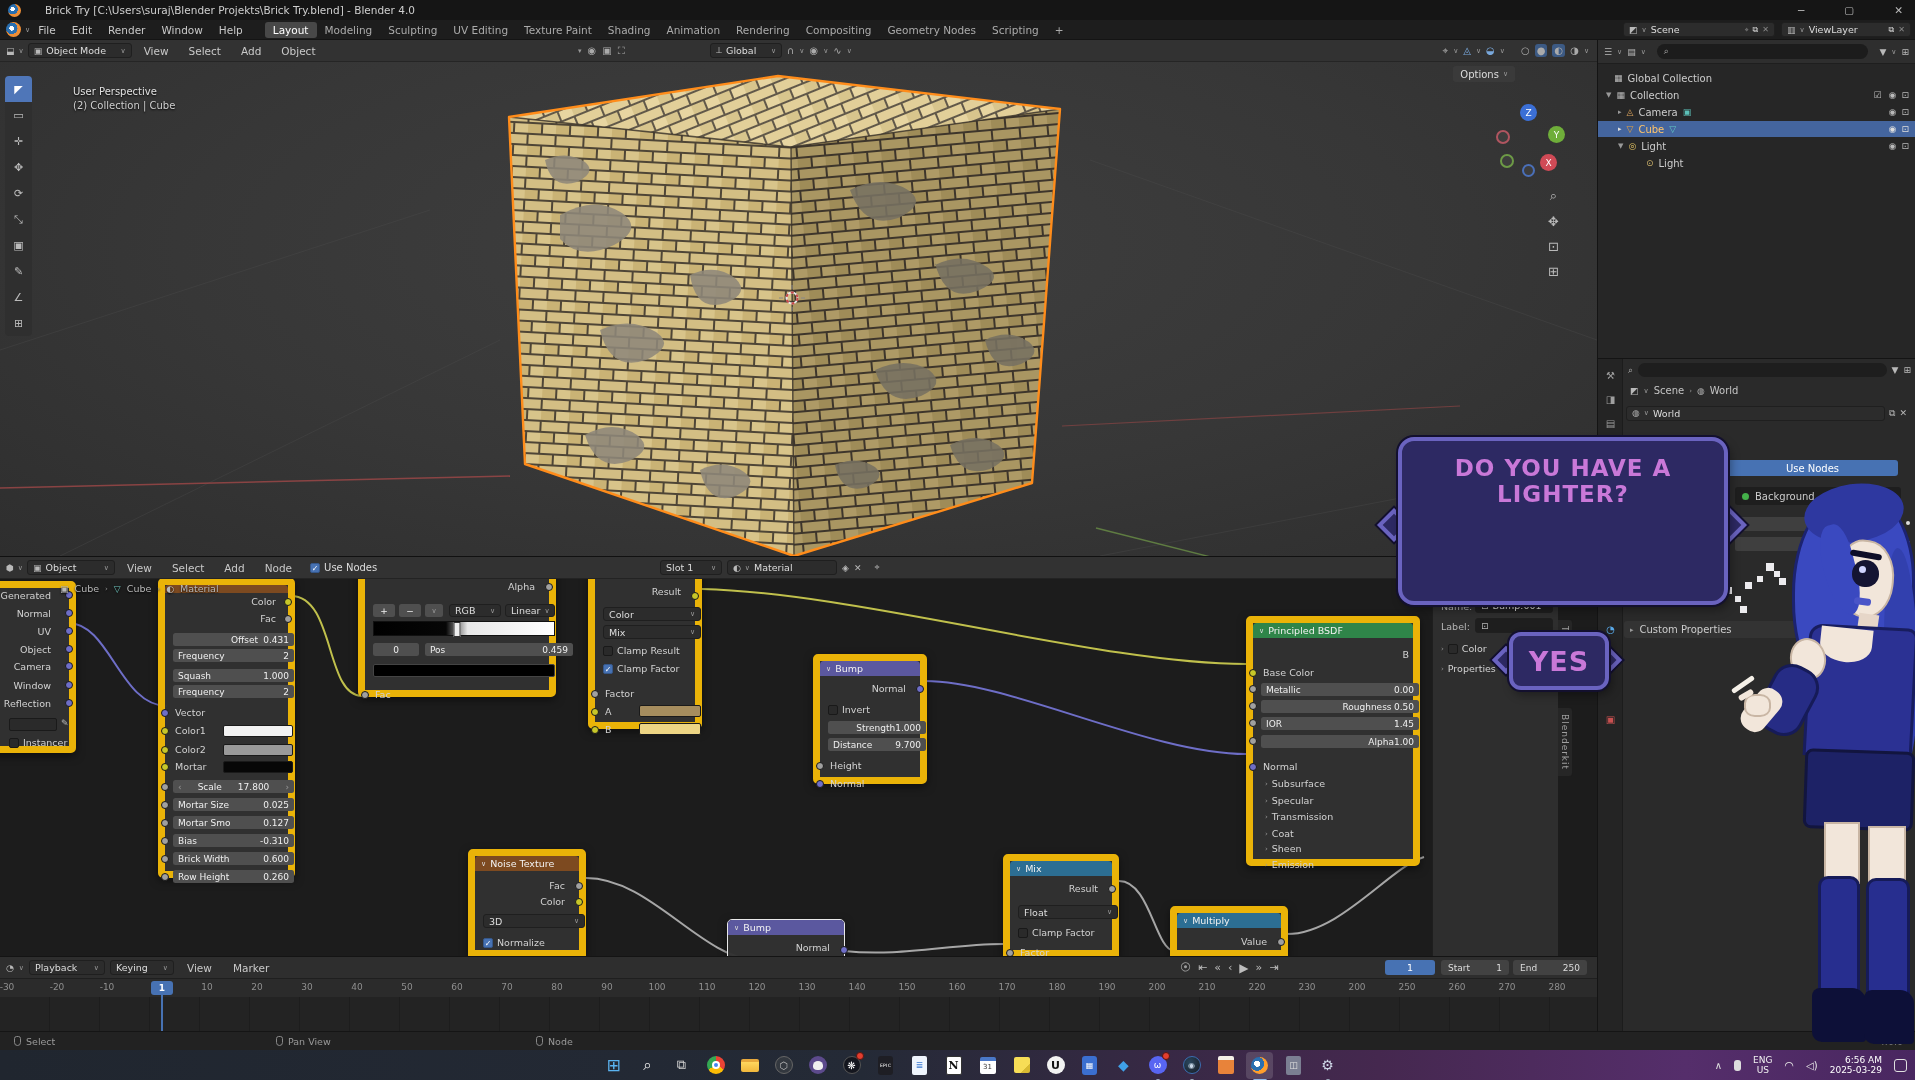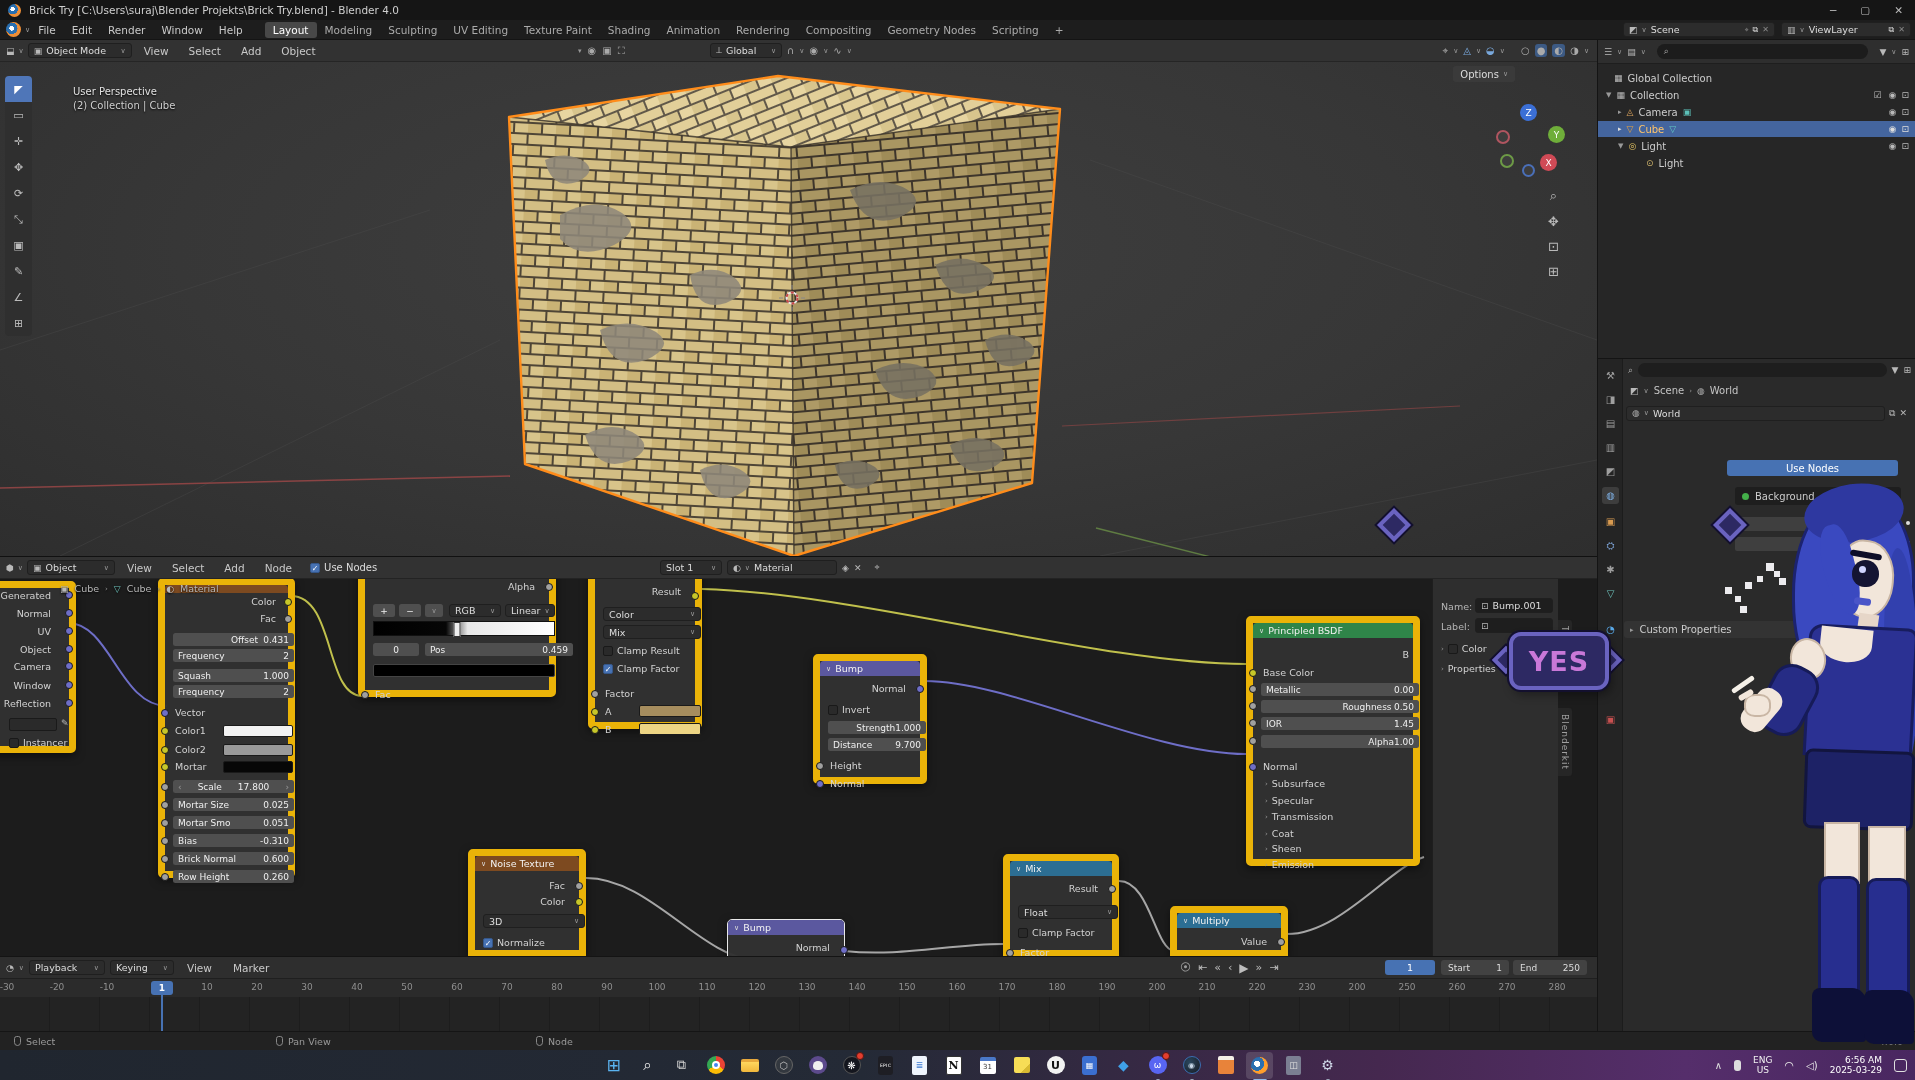--- a/index.html
+++ b/index.html
@@ -37,21 +37,21 @@
 .cpart{position:absolute}
 .secrow{display:flex;align-items:center;gap:4px;font-size:9.5px;color:#d2d2d2}
 .tickl{position:absolute;top:3px;transform:translateX(-50%);font-size:9px;color:#8f8f8f}
 .propicon{position:absolute;left:4px;width:17px;height:17px;display:flex;align-items:center;justify-content:center;font-size:10px;color:#9f9f9f;border-radius:3px}
 </style>
 </head>
 <body>
 
 <div id="root">
 
-  <div class="abs flex" style="left:0;top:0;width:1915px;height:20px;background:#151515;padding-left:8px;gap:8px">
+  <div class="abs flex" style="left:0;top:0;width:1915px;height:20px;background:#151515;padding-left:8px;gap:24px">
     <span style="width:13px;height:13px;border-radius:50%;background:radial-gradient(circle at 35% 40%,#fff 0 18%,#2a6fb0 19% 45%,#ef8e35 46%);flex:none"></span>
     <span style="font-size:10.5px;color:#cfcfcf">Brick Try [C:\Users\suraj\Blender Projekts\Brick Try.blend] - Blender 4.0</span>
     <span style="flex:1"></span>
     <span class="menu" style="color:#bbb">─</span>
     <span class="menu" style="color:#bbb">▢</span>
     <span class="menu" style="color:#bbb;margin-right:4px">✕</span>
   </div>
 
   <div class="abs flex" style="left:0;top:20px;width:1915px;height:20px;background:#1d1d1d;border-bottom:1px solid #141414;padding-left:6px">
     <span style="width:15px;height:15px;border-radius:50%;background:radial-gradient(circle at 38% 42%,#fff 0 18%,#2a6fb0 19% 45%,#ef8e35 46%);margin-right:4px;flex:none"></span>
@@ -462,30 +462,30 @@
           <span style="color:#999">›</span>
         </div>
       <span class="sock s-g" style="left:-4px;top:216px"></span>
       <div class="fld" style="left:8px;top:213px;width:121px">
           <span>Mortar Size</span>
           <span>0.025</span>
         </div>
       <span class="sock s-g" style="left:-4px;top:234px"></span>
       <div class="fld" style="left:8px;top:231px;width:121px">
           <span>Mortar Smo</span>
-          <span>0.051</span>
+          <span>0.127</span>
         </div>
       <span class="sock s-g" style="left:-4px;top:252px"></span>
       <div class="fld" style="left:8px;top:249px;width:121px">
           <span>Bias</span>
           <span>-0.310</span>
         </div>
       <span class="sock s-g" style="left:-4px;top:270px"></span>
       <div class="fld" style="left:8px;top:267px;width:121px">
-          <span>Brick Normal</span>
+          <span>Brick Width</span>
           <span>0.600</span>
         </div>
       <span class="sock s-g" style="left:-4px;top:288px"></span>
       <div class="fld" style="left:8px;top:285px;width:121px">
           <span>Row Height</span>
           <span>0.260</span>
         </div>
     </div>
 
     <div class="node" style="left:358px;top:-6px;width:198px;height:146px;border-radius:0 0 5px 5px">
@@ -959,20 +959,23 @@
       <span style="color:#e8e8e8;font-size:11px">◠</span>
       <span style="color:#e8e8e8;font-size:10px">◁)</span>
       <span class="flex" style="flex-direction:column;align-items:flex-end;line-height:10px;font-size:9px;color:#fff">
           <span>6:56 AM</span>
           <span>2025-03-29</span>
         </span>
       <span style="width:13px;height:13px;border:1px solid #e0e0e0;border-radius:3px"></span>
     </div>
   </div>
 
+  <div class="bubble" style="left:1398px;top:437px;width:330px;height:168px">
+    <div class="btext" style="font-size:23px;padding:14px 10px 0">Do you have a lighter?</div>
+  </div>
   <span class="bdiamond" style="left:1382px;top:513px"></span>
   <span class="bdiamond" style="left:1718px;top:513px"></span>
   <div class="bubble" style="left:1509px;top:632px;width:100px;height:58px;border-radius:12px;display:flex;align-items:center;justify-content:center">
     <div class="btext" style="font-size:27px">Yes</div>
   </div>
   <span class="bdiamond" style="left:1496px;top:650px;width:20px;height:20px"></span>
   <span class="bdiamond" style="left:1598px;top:650px;width:20px;height:20px"></span>
 
   <span class="px" style="left:1745px;top:582px;width:7px;height:7px"></span>
   <span class="px" style="left:1757px;top:576px;width:6px;height:6px"></span>

